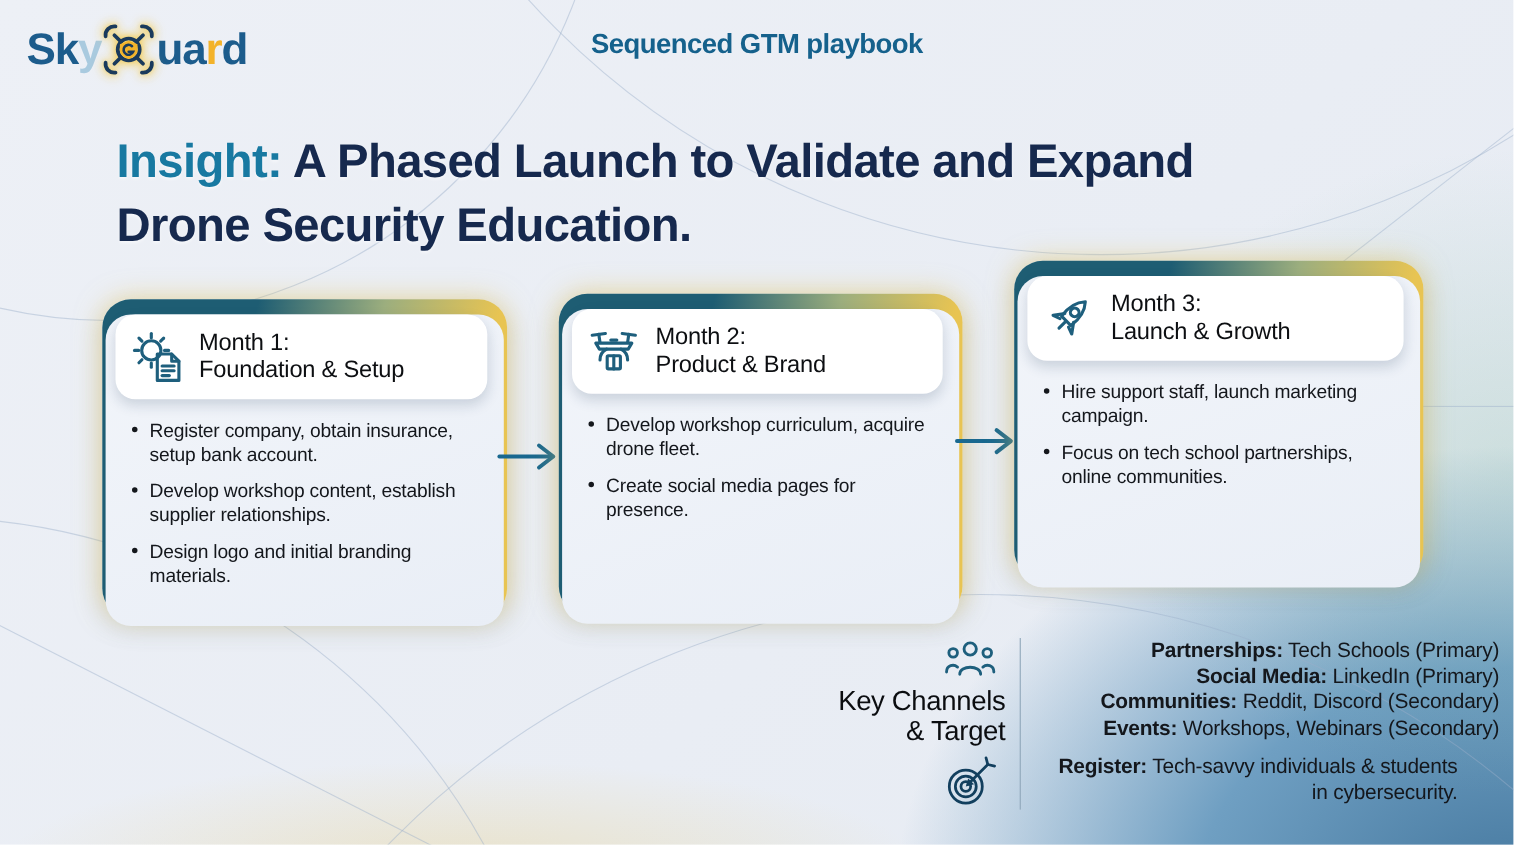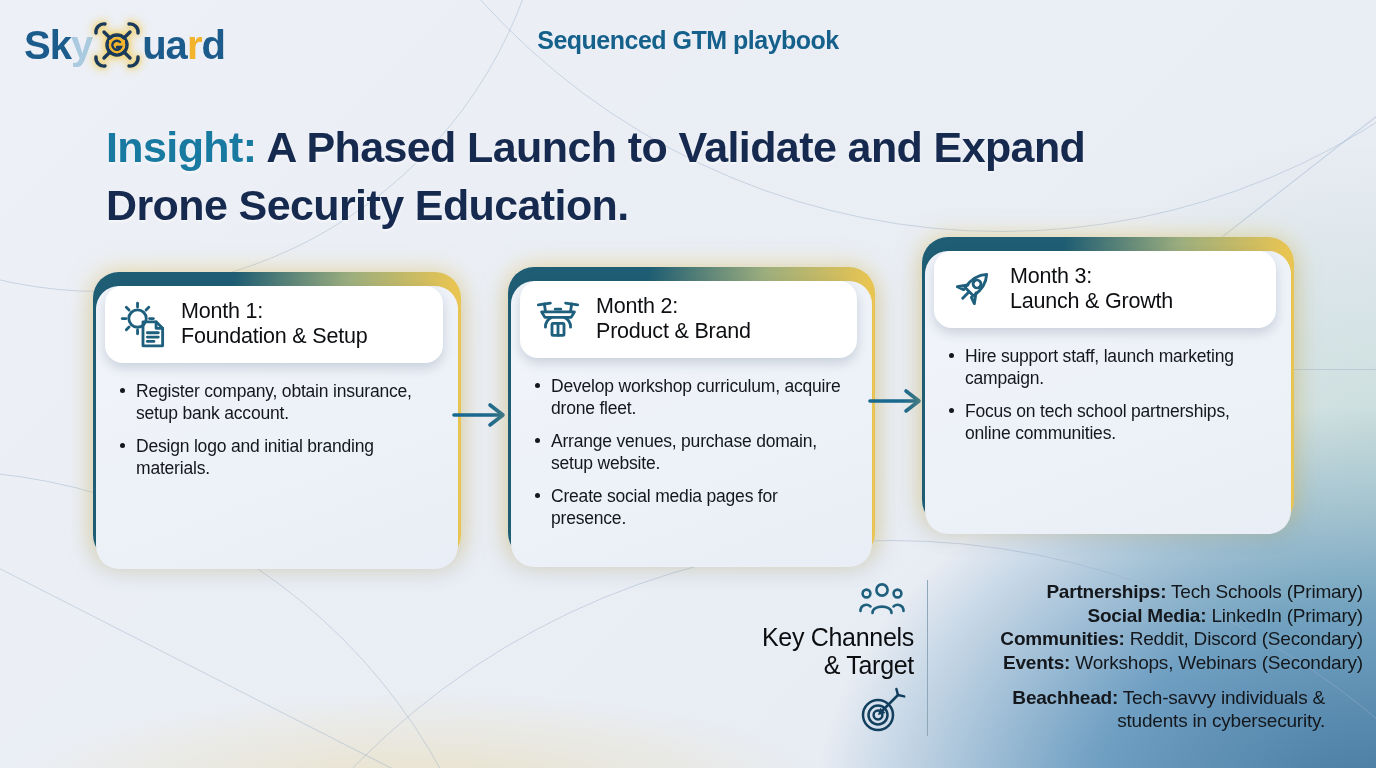--- a/index.html
+++ b/index.html
@@ -126,20 +126,24 @@
           <div>Foundation &amp; Setup</div>
         </div>
       </div>
       <ul class="card-bullets">
         <li>
             <span class="dot"></span>
             <span>Register company, obtain insurance, setup bank account.</span>
           </li>
         <li>
             <span class="dot"></span>
+            <span>Develop workshop content, establish supplier relationships.</span>
+          </li>
+        <li>
+            <span class="dot"></span>
             <span>Design logo and initial branding materials.</span>
           </li>
       </ul>
     </div>
   </div>
 
   <svg class="flow-arrow" style="left:450px;top:401px;" width="62" height="28" viewBox="0 0 62 28">
     <g stroke="#19688f" stroke-width="3.6" fill="none" stroke-linecap="round" stroke-linejoin="round">
       <line x1="4" y1="14" x2="52" y2="14"></line>
         <polyline points="40,4 53,14 40,24"></polyline>
@@ -167,24 +171,20 @@
         </span>
         <div class="card-title">
           <div>Month 2:</div>
           <div>Product &amp; Brand</div>
         </div>
       </div>
       <ul class="card-bullets">
         <li>
             <span class="dot"></span>
             <span>Develop workshop curriculum, acquire drone fleet.</span>
-          </li>
-        <li>
-            <span class="dot"></span>
-            <span>Arrange venues, purchase domain, setup website.</span>
           </li>
         <li>
             <span class="dot"></span>
             <span>Create social media pages for presence.</span>
           </li>
       </ul>
     </div>
   </div>
 
   <svg class="flow-arrow" style="left:866px;top:387px;" width="62" height="28" viewBox="0 0 62 28">
@@ -257,17 +257,17 @@
           <path d="M22 29 l7.5 -2 -5.3 -5.3 z" fill="#123f5e"></path>
         </svg>
       </span>
     </div>
     <div id="kc-divider"></div>
     <div id="kc-right">
       <div class="kc-line"><b>Partnerships:</b> <span>Tech Schools (Primary)</span></div>
       <div class="kc-line"><b>Social Media:</b> <span>LinkedIn (Primary)</span></div>
       <div class="kc-line"><b>Communities:</b> <span>Reddit, Discord (Secondary)</span></div>
       <div class="kc-line"><b>Events:</b> <span>Workshops, Webinars (Secondary)</span></div>
-      <div class="kc-line" id="kc-beachhead"><b>Beachhead:</b> <span>Tech-savvy individuals &amp; students in cybersecurity.</span></div>
+      <div class="kc-line" id="kc-beachhead"><b>Register:</b> <span>Tech-savvy individuals &amp; students in cybersecurity.</span></div>
     </div>
   </div>
 
 </div>
 
 </body></html>

